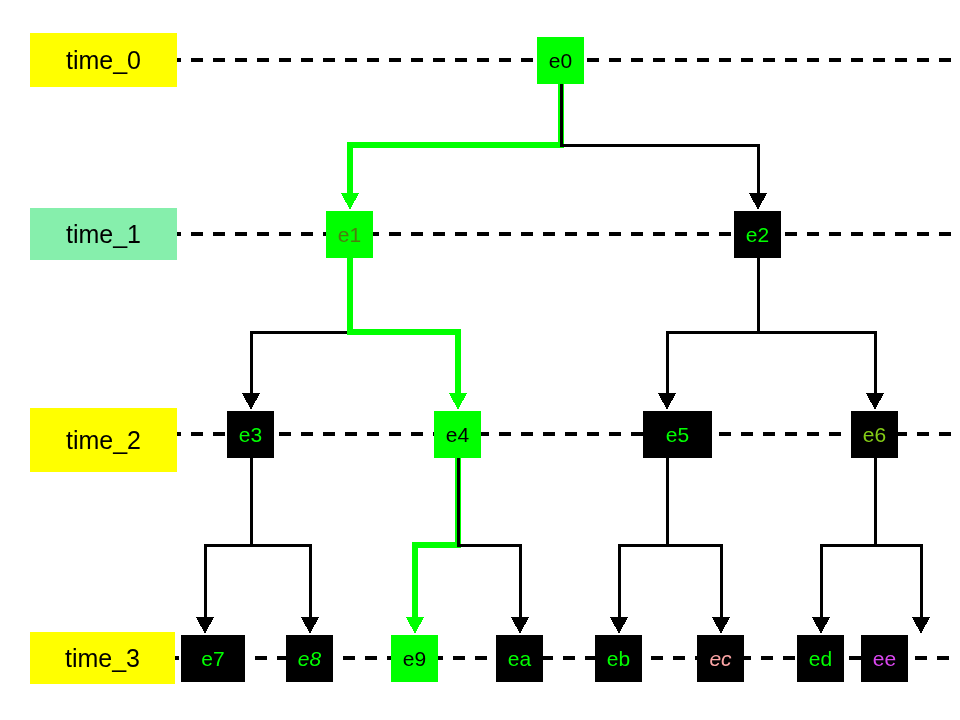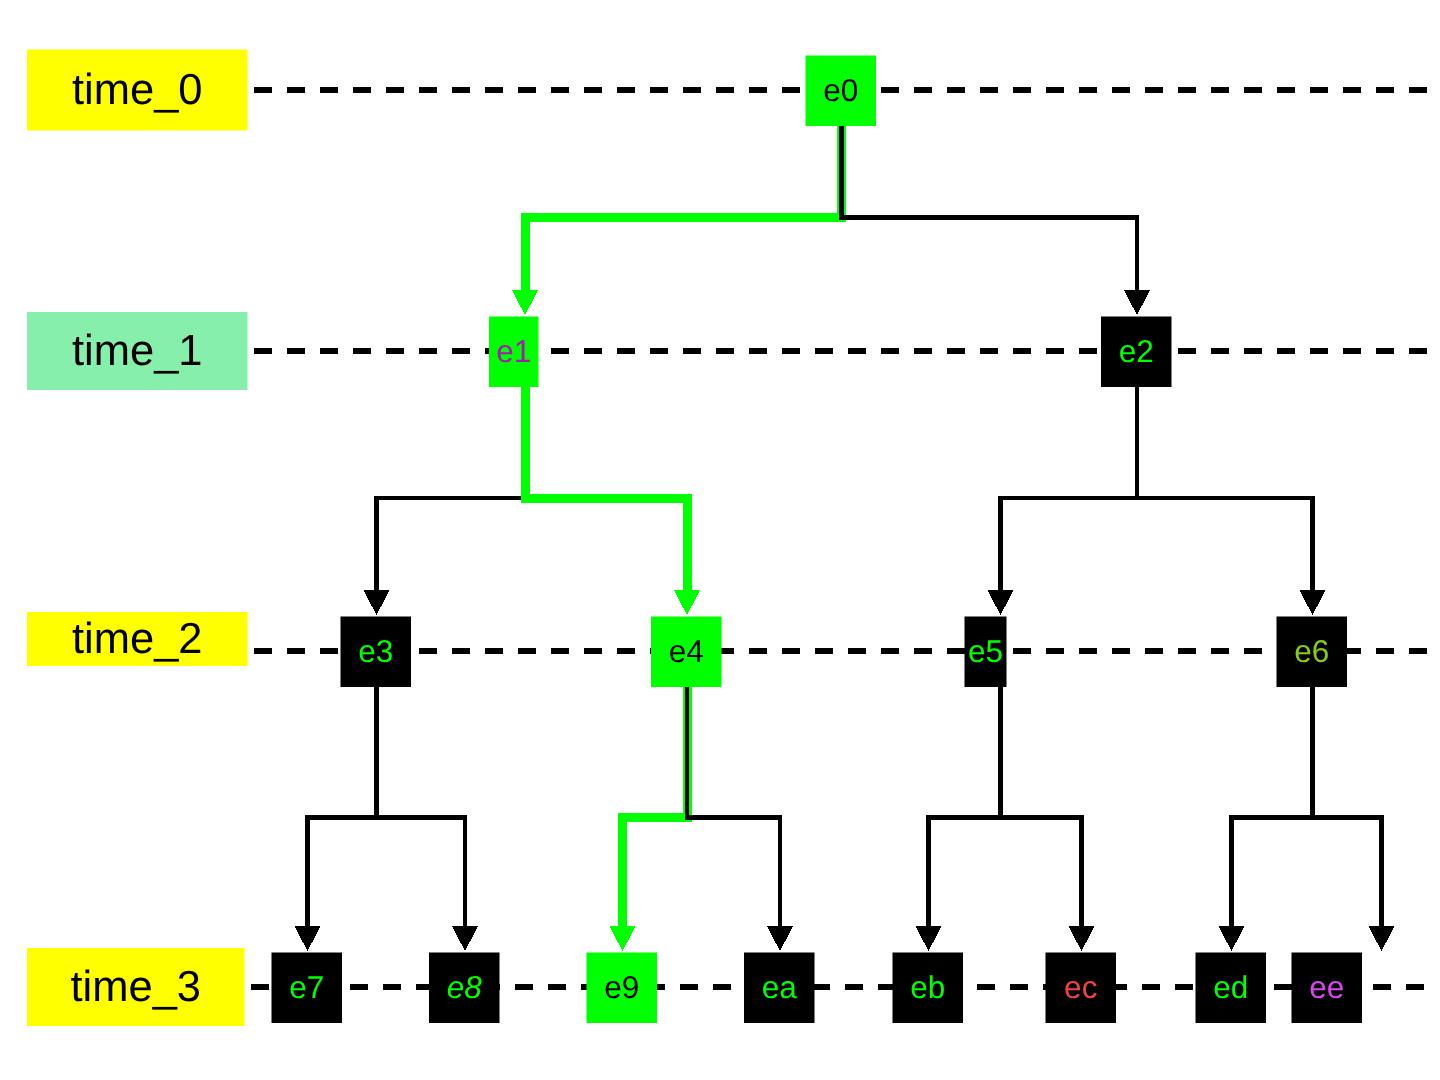--- a/index.html
+++ b/index.html
@@ -26,24 +26,25 @@
     width: 960px;
     height: 720px;
   }
   .time-label {
     position: absolute;
     background: #ffff00;
     color: #000000;
     display: flex;
     align-items: center;
     justify-content: center;
-    font-size: 29px;
+    font-size: 25px;
     font-family: "Liberation Sans", sans-serif;
     letter-spacing: 0px;
     box-sizing: border-box;
+    margin-left: 12px;
   }
   .node {
     position: absolute;
     display: flex;
     align-items: center;
     justify-content: center;
     font-size: 21px;
     font-family: "Liberation Sans", sans-serif;
     box-sizing: border-box;
     line-height: 1;
@@ -149,34 +150,34 @@
         <line x1="875" y1="458" x2="875" y2="545" stroke="#000000" stroke-width="3"></line>
         <line x1="873.5" y1="545" x2="921" y2="545" stroke="#000000" stroke-width="3"></line>
         <line x1="921" y1="543.5" x2="921" y2="619" stroke="#000000" stroke-width="3"></line>
         <polygon points="912,617 930,617 921,634" fill="#000000"></polygon>
       </g>
     </svg>
 
   <div id="label-layer">
       <div class="time-label" style="left: 18px; top: 33px; width: 147px; height: 54px; background: rgb(255, 255, 0); color: rgb(0, 0, 0);">time_0</div>
       <div class="time-label" style="left: 18px; top: 208px; width: 147px; height: 52px; background: #86efac; color: rgb(0, 0, 0);">time_1</div>
-      <div class="time-label" style="left: 18px; top: 408px; width: 147px; height: 36px; background: rgb(255, 255, 0); color: rgb(0, 0, 0);">time_2</div>
+      <div class="time-label" style="left: 18px; top: 408px; width: 147px; height: 64px; background: rgb(255, 255, 0); color: rgb(0, 0, 0);">time_2</div>
       <div class="time-label" style="left: 18px; top: 632px; width: 145px; height: 52px; background: rgb(255, 255, 0); color: rgb(0, 0, 0);">time_3</div>
     </div>
   <div id="node-layer">
       <div class="node bright" style="left: 537px; top: 37px; width: 47px; height: 47px; background: rgb(0, 255, 0); color: rgb(0, 0, 0);">e0</div>
-      <div class="node bright" style="left: 326px; top: 211px; width: 33px; height: 47px; background: rgb(0, 255, 0); color: #a21caf;">e1</div>
+      <div class="node bright" style="left: 326px; top: 211px; width: 47px; height: 47px; background: rgb(0, 255, 0); color: #4d7c0f;">e1</div>
       <div class="node dark" style="left: 734px; top: 211px; width: 47px; height: 47px; background: rgb(0, 0, 0); color: rgb(0, 255, 0);">e2</div>
       <div class="node dark" style="left: 227px; top: 411px; width: 47px; height: 47px; background: rgb(0, 0, 0); color: rgb(0, 255, 0);">e3</div>
       <div class="node bright" style="left: 434px; top: 411px; width: 47px; height: 47px; background: rgb(0, 255, 0); color: rgb(0, 0, 0);">e4</div>
-      <div class="node dark" style="left: 643px; top: 411px; width: 28px; height: 47px; background: rgb(0, 0, 0); color: rgb(0, 255, 0);">e5</div>
+      <div class="node dark" style="left: 643px; top: 411px; width: 69px; height: 47px; background: rgb(0, 0, 0); color: rgb(0, 255, 0);">e5</div>
       <div class="node dark" style="left: 851px; top: 411px; width: 47px; height: 47px; background: rgb(0, 0, 0); color: #84cc16;">e6</div>
-      <div class="node dark" style="left: 181px; top: 635px; width: 47px; height: 47px; background: rgb(0, 0, 0); color: rgb(0, 255, 0);">e7</div>
+      <div class="node dark" style="left: 181px; top: 635px; width: 64px; height: 47px; background: rgb(0, 0, 0); color: rgb(0, 255, 0);">e7</div>
       <div class="node dark" style="left: 286px; top: 635px; width: 47px; height: 47px; background: rgb(0, 0, 0); color: rgb(0, 255, 0); font-style: italic;">e8</div>
       <div class="node bright" style="left: 391px; top: 635px; width: 47px; height: 47px; background: rgb(0, 255, 0); color: rgb(0, 0, 0);">e9</div>
       <div class="node dark" style="left: 496px; top: 635px; width: 47px; height: 47px; background: rgb(0, 0, 0); color: rgb(0, 255, 0);">ea</div>
       <div class="node dark" style="left: 595px; top: 635px; width: 47px; height: 47px; background: rgb(0, 0, 0); color: rgb(0, 255, 0);">eb</div>
-      <div class="node dark" style="left: 697px; top: 635px; width: 47px; height: 47px; background: rgb(0, 0, 0); color: #ef4444;">ec</div>
+      <div class="node dark" style="left: 697px; top: 635px; width: 47px; height: 47px; background: rgb(0, 0, 0); color: #fca5a5; font-style: italic;">ec</div>
       <div class="node dark" style="left: 797px; top: 635px; width: 47px; height: 47px; background: rgb(0, 0, 0); color: rgb(0, 255, 0);">ed</div>
       <div class="node dark" style="left: 861px; top: 635px; width: 47px; height: 47px; background: rgb(0, 0, 0); color: #d946ef;">ee</div>
     </div>
 
 </div>
 
 </body></html>

